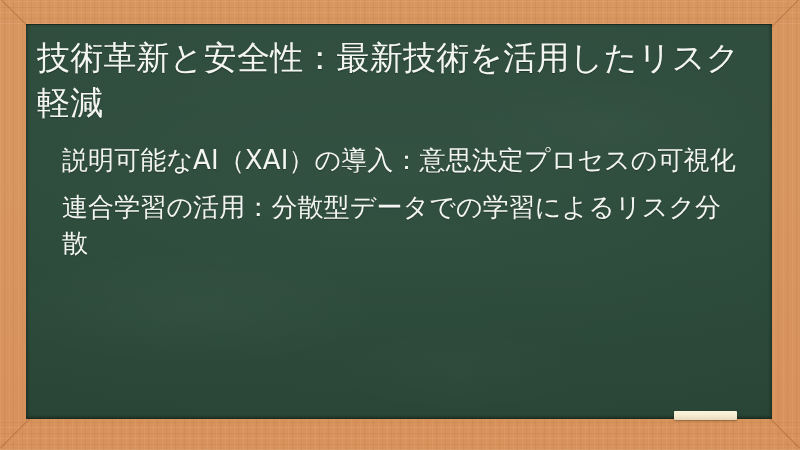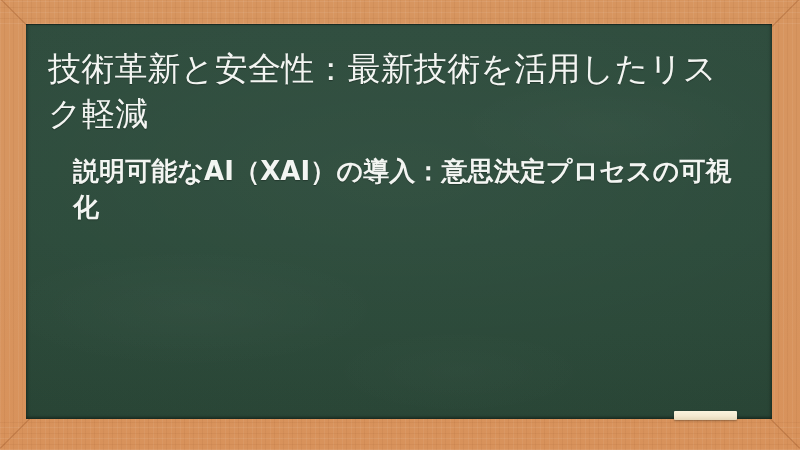--- a/index.html
+++ b/index.html
@@ -96,21 +96,21 @@
       radial-gradient(120% 90% at 50% 38%,
         rgba(255,255,255,0.035) 0%,
         rgba(255,255,255,0.012) 48%,
         rgba(0,0,0,0.05) 100%),
       linear-gradient(180deg, #2e4c3d 0%, #2b4a3a 55%, #294636 100%);
     box-shadow:
       inset 0 1px 0 rgba(0,0,0,0.35),
       inset 0 -2px 3px rgba(0,0,0,0.28),
       inset 2px 0 3px rgba(0,0,0,0.18),
       inset -2px 0 3px rgba(0,0,0,0.18);
-    padding: 16px;
+    padding: 5px;
     overflow: hidden;
   }
 
   
   #board-dust {
     position: absolute;
     inset: 0;
     pointer-events: none;
     background:
       radial-gradient(38% 22% at 22% 72%, rgba(255,255,255,0.022), rgba(255,255,255,0) 70%),
@@ -138,21 +138,21 @@
 
   #bullet-list {
     list-style: none;
     margin: 17px 0 0 0;
     padding: 0 4px 0 25px;
   }
   .bullet-item {
     color: #f3f5f2;
     font-size: 26px;
     line-height: 36px;
-    font-weight: 700;
+    font-weight: 400;
     letter-spacing: 0.1px;
     text-shadow: 0 1px 1px rgba(0,0,0,0.28);
     font-family: "DejaVu Sans", "Liberation Sans", sans-serif;
   }
   .bullet-item + .bullet-item { margin-top: 11px; }
 
   
   #chalk-stick {
     position: absolute;
     left: 674px;
@@ -179,20 +179,21 @@
 
   <div id="board">
     <div id="board-dust"></div>
 
     <div id="board-inner">
 
       <h1 id="slide-title">技術革新と安全性：最新技術を活用したリスク軽減</h1>
 
       <ul id="bullet-list">
         <li class="bullet-item">説明可能なAI（XAI）の導入：意思決定プロセスの可視化</li>
+        <li class="bullet-item">連合学習の活用：分散型データでの学習によるリスク分散</li>
       </ul>
 
     </div>
   </div>
 
   <div id="chalk-stick"></div>
 
 </div>
 
 </body></html>

